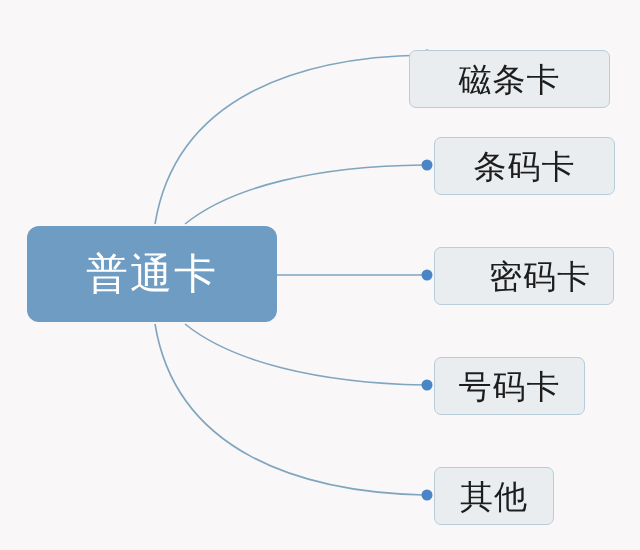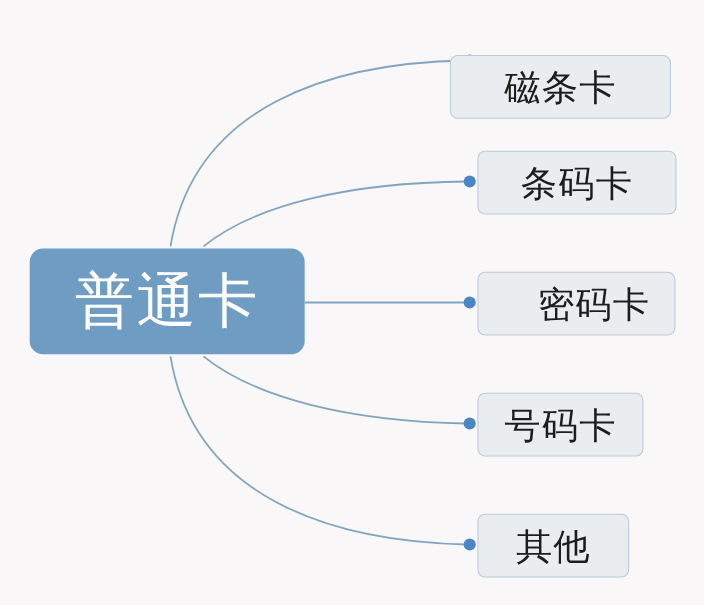--- a/index.html
+++ b/index.html
@@ -34,21 +34,21 @@
     height: 96px;
     background: #6f9cc3;
     border-radius: 12px;
     box-sizing: border-box;
     display: flex;
     align-items: center;
     justify-content: center;
   }
   .root-label {
     color: #ffffff;
-    font-size: 54px;
+    font-size: 42px;
     line-height: 1;
     letter-spacing: 2px;
     font-family: "DejaVu Sans", "Liberation Sans", sans-serif;
     white-space: nowrap;
   }
   .leaf-node {
     position: absolute;
     height: 58px;
     background: #eaedef;
     border: 1.5px solid #b9ccd9;
@@ -63,21 +63,21 @@
     font-size: 33px;
     line-height: 1;
     letter-spacing: 1px;
     font-family: "DejaVu Sans", "Liberation Sans", sans-serif;
     white-space: nowrap;
   }
   .n0 { left: 409px; top: 27px;  width: 201px; margin-top: 23px; }
   .n1 { left: 434px; top: 137px; width: 181px; }
   .n2 { left: 434px; top: 247px; width: 180px; padding-left: 32px; }
   .n3 { left: 434px; top: 357px; width: 151px; }
-  .n4 { left: 434px; top: 467px; width: 138px; }
+  .n4 { left: 434px; top: 467px; width: 120px; }
 </style>
 </head>
 <body>
 
 <div id="mindmap">
 
   <svg id="connectors" viewBox="0 0 640 550">
     <g fill="none" stroke="#7fa5bf" stroke-width="1.6">
       <path d="M155,224 C176,96 300,57 424,55"></path>
       <path d="M185,224 C232,186 318,166 424,165"></path>

